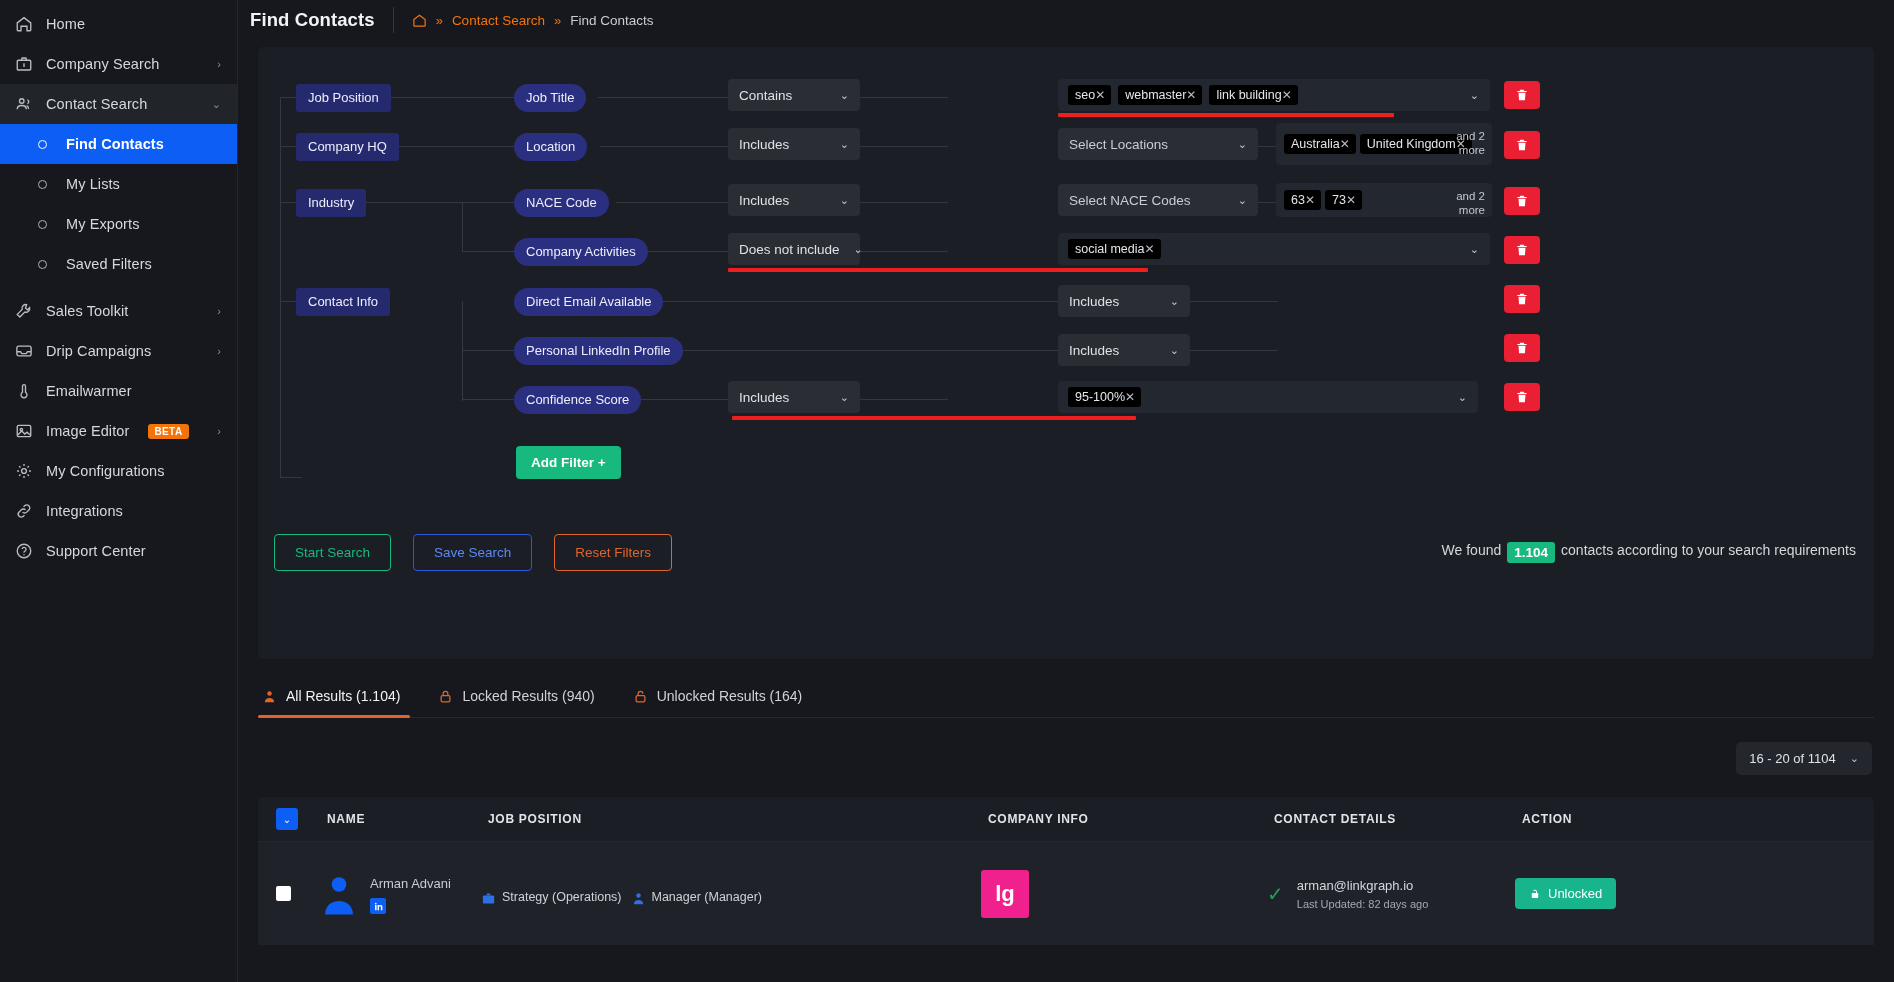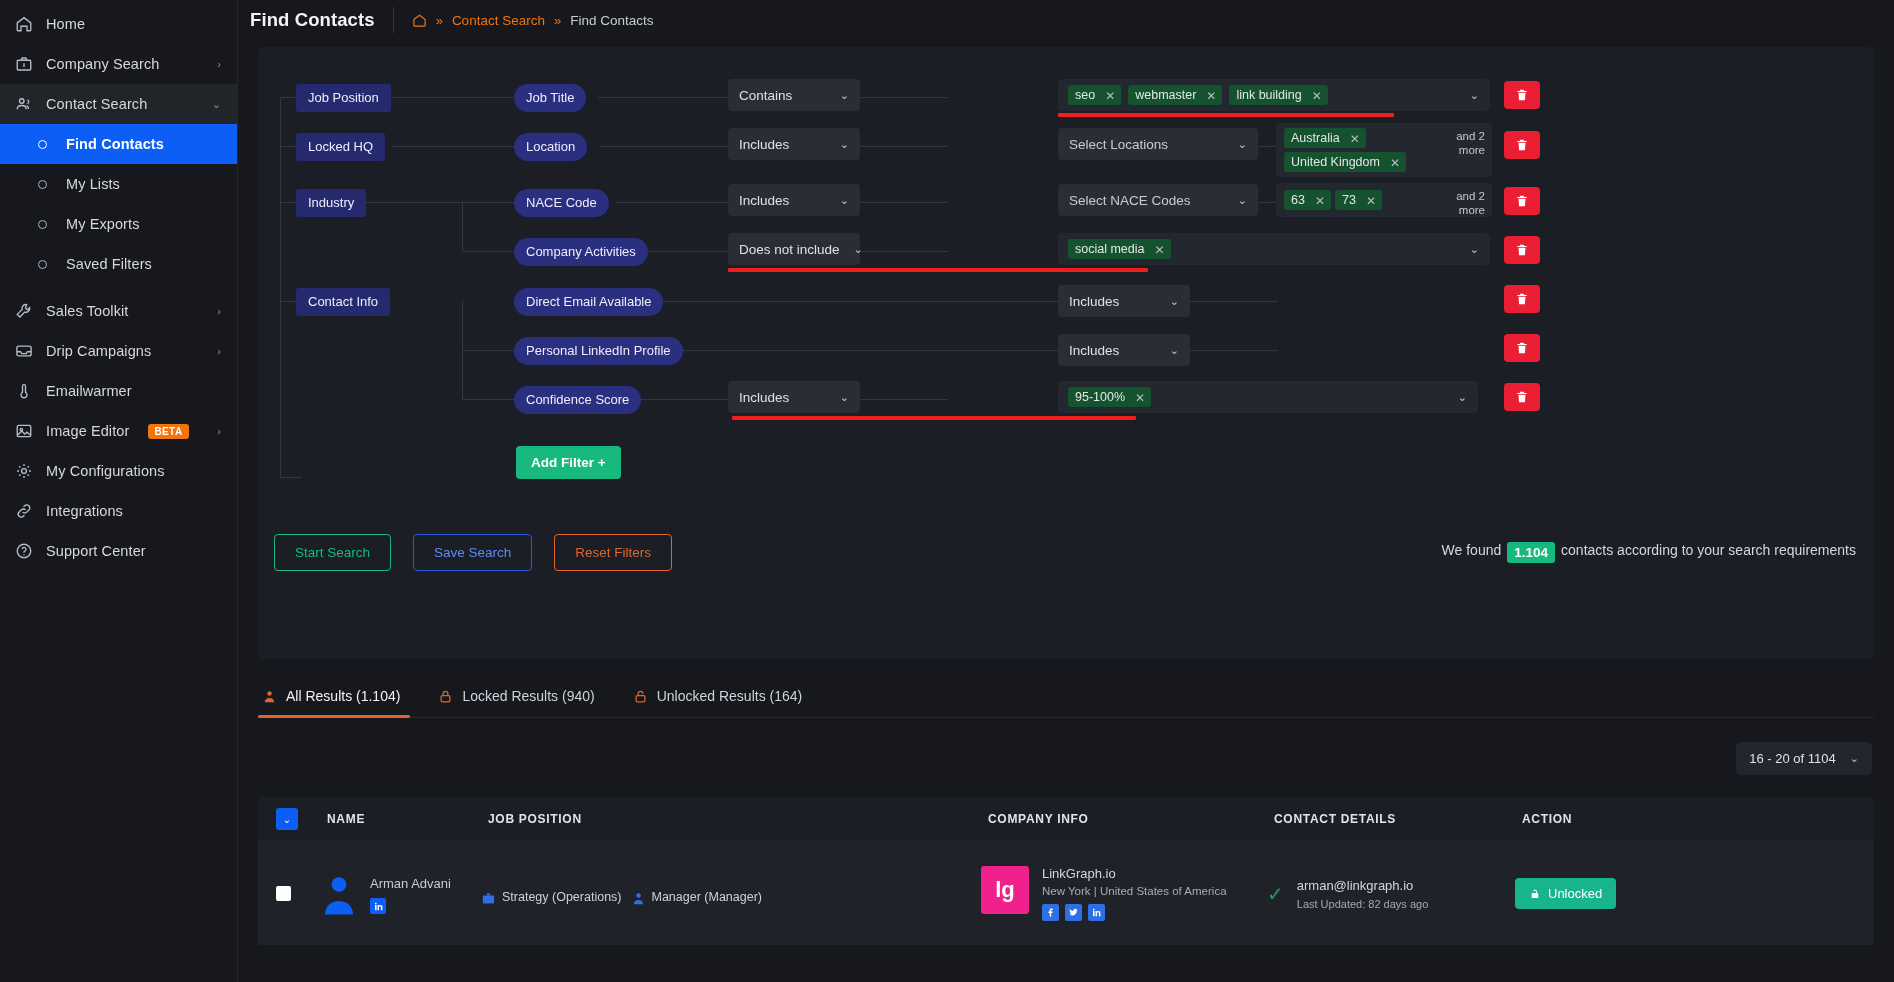--- a/index.html
+++ b/index.html
@@ -83,23 +83,23 @@
   .sel.op { width: 132px; }
   .sel.ph { width: 200px; color: #c9ccd3; }
 
   .tagbox {
     background: #232730; border-radius: 4px; height: 32px;
     display: flex; align-items: center; gap: 7px;
     padding: 0 10px; position: relative; cursor: text;
   }
   .tagbox .cv { position: absolute; right: 11px; color: #c7cad1; font-size: 11px; }
   .chip {
-    background: #14532d; color: #e4e6ea; font-size: 12.5px;
+    background: #000000; color: #e4e6ea; font-size: 12.5px;
     border-radius: 3px; padding: 3px 6px 3px 7px;
-    display: inline-flex; align-items: flex-end; gap: 10px; white-space: nowrap;
+    display: inline-flex; align-items: center; gap: 0; white-space: nowrap;
   }
   .chip .x { color: #b9bdc5; font-size: 12px; cursor: pointer; line-height: 1; }
 
   .multibox {
     background: #232730; border-radius: 4px;
     display: flex; flex-wrap: wrap; align-content: center;
     gap: 4px; padding: 5px 8px; position: relative;
     width: 216px; min-height: 42px;
   }
   .multibox .more {
@@ -384,21 +384,21 @@
         <div class="connector" style="left:842px;top:137px;width:180px;height:1px;"></div>
         <div class="connector" style="left:842px;top:186px;width:180px;height:1px;"></div>
         <div class="connector" style="left:842px;top:334px;width:180px;height:1px;"></div>
         <div class="connector" style="left:1202px;top:81px;width:22px;height:1px;"></div>
         <div class="connector" style="left:1202px;top:137px;width:22px;height:1px;"></div>
 
         <div class="frow" style="left:38px;top:16px;">
           <span class="grp-chip">Job Position</span>
         </div>
         <div class="frow" style="left:38px;top:65px;">
-          <span class="grp-chip">Locked HQ</span>
+          <span class="grp-chip">Company HQ</span>
         </div>
         <div class="frow" style="left:38px;top:121px;">
           <span class="grp-chip">Industry</span>
         </div>
         <div class="frow" style="left:38px;top:220px;">
           <span class="grp-chip">Contact Info</span>
         </div>
 
         <div class="frow" style="left:256px;top:16px;">
           <span class="fld-chip">Job Title</span>
@@ -646,41 +646,20 @@
               <svg viewBox="0 0 24 24">
                   <circle cx="12" cy="7" r="3.6"></circle>
                   <path d="M4.5 21c0-4.3 3.4-6.8 7.5-6.8s7.5 2.5 7.5 6.8z"></path>
                 </svg>
               <span>Manager (Manager)</span>
             </span>
           </div>
         </div>
         <div class="comp-cell">
           <div class="logo">lg</div>
-          <div>
-            <div class="comp-name">LinkGraph.io</div>
-            <div class="comp-loc">New York | United States of America</div>
-            <div class="socials">
-              <span class="soc">
-                  <svg viewBox="0 0 24 24">
-                    <path d="M13.5 21v-8h2.7l.4-3.1h-3.1V7.9c0-.9.25-1.5 1.55-1.5h1.65V3.6c-.29-.04-1.27-.12-2.41-.12-2.39 0-4.02 1.46-4.02 4.13V9.9H7.5V13h2.77v8z"></path>
-                  </svg>
-                </span>
-              <span class="soc">
-                  <svg viewBox="0 0 24 24">
-                    <path d="M21 5.9c-.7.3-1.4.5-2.1.6.8-.5 1.3-1.2 1.6-2.1-.7.4-1.5.7-2.4.9a3.7 3.7 0 0 0-6.3 3.4A10.5 10.5 0 0 1 4 4.8a3.7 3.7 0 0 0 1.1 4.9c-.6 0-1.2-.2-1.7-.5a3.7 3.7 0 0 0 3 3.6c-.6.2-1.1.2-1.7.1a3.7 3.7 0 0 0 3.5 2.6A7.5 7.5 0 0 1 3 17.1a10.5 10.5 0 0 0 5.7 1.7c6.8 0 10.6-5.7 10.6-10.6v-.5c.7-.5 1.3-1.1 1.7-1.8z"></path>
-                  </svg>
-                </span>
-              <span class="soc">
-                  <svg viewBox="0 0 24 24">
-                    <path d="M4.5 8.8h3.3V20H4.5zM6.1 3.6a1.95 1.95 0 1 1 0 3.9 1.95 1.95 0 0 1 0-3.9zM10 8.8h3.2v1.5c.5-.9 1.7-1.8 3.4-1.8 3.1 0 3.9 1.9 3.9 4.7V20h-3.3v-6c0-1.5-.5-2.5-1.9-2.5-1.1 0-1.8.8-2.1 1.5-.1.3-.1.7-.1 1.1V20H10z"></path>
-                  </svg>
-                </span>
-            </div>
-          </div>
         </div>
         <div class="cont-cell">
           <span class="tick">✓</span>
           <div>
             <div class="email">arman@linkgraph.io</div>
             <div class="upd">Last Updated: 82 days ago</div>
           </div>
         </div>
         <div class="act-cell">
           <div class="unlocked">

